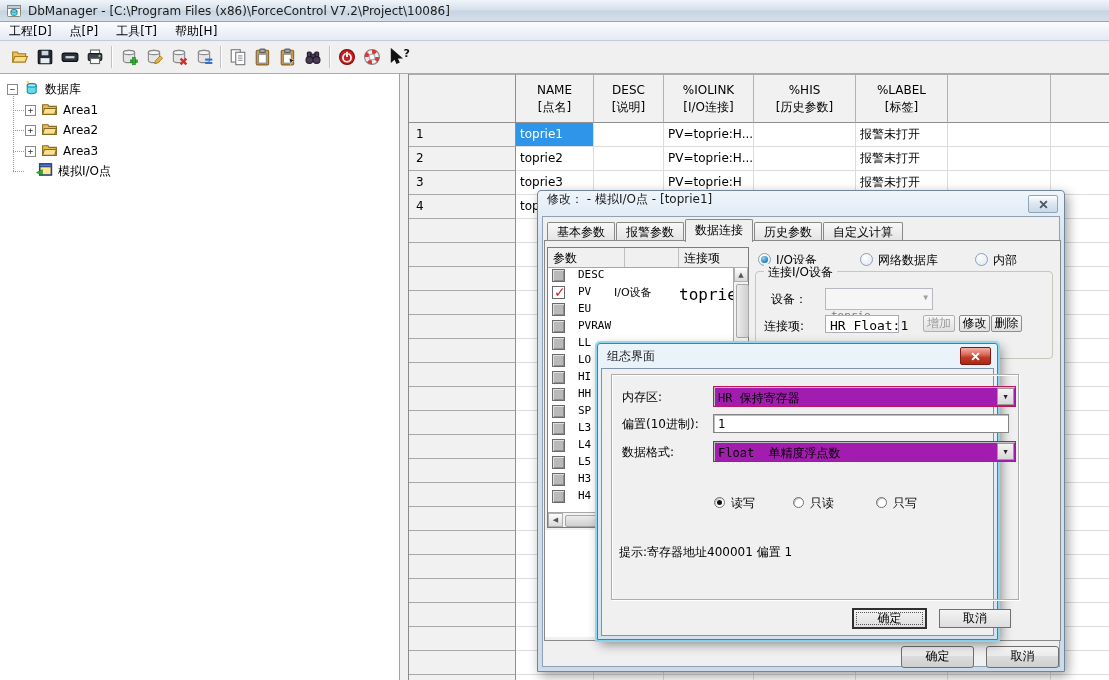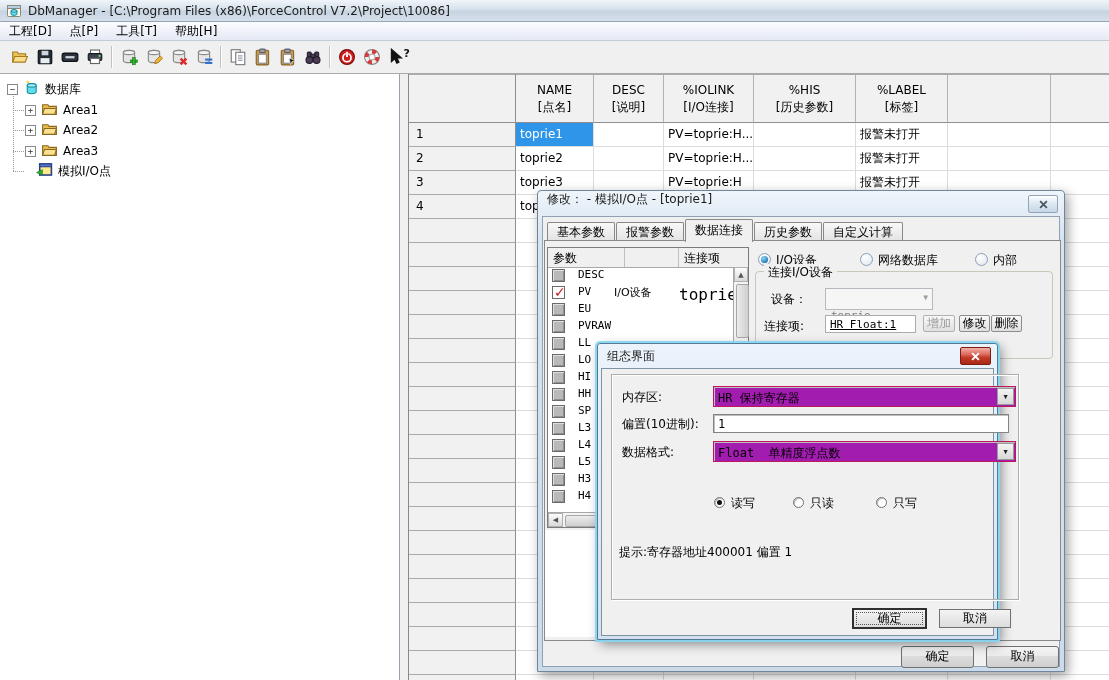--- a/index.html
+++ b/index.html
@@ -97,22 +97,22 @@
   .radrow{position:absolute;top:11px;height:16px;white-space:nowrap;}
   .r1{left:213px;} .r2{left:315px;} .r3{left:430px;}
 
   
   .gbox{position:absolute;left:210px;top:30px;width:298px;height:88px;box-sizing:border-box;border:1px solid #c8c8ba;border-radius:4px;}
   .gboxtitle{position:absolute;left:8px;top:-8px;background:#f0f0f0;padding:0 4px;}
   .glabel{position:absolute;white-space:nowrap;}
   .combo-dis{position:absolute;left:69px;top:16px;width:108px;height:20px;box-sizing:border-box;border:1px solid #b6bac0;background:#f6f6f6;
     color:#7d7d7d;font-size:11px;padding:20px 0 0 5px;white-space:pre;}
   .combo-dis .arr{position:absolute;right:4px;top:4px;font-size:8px;color:#a0a0a0;}
-  .edit-flat{position:absolute;left:69px;top:43px;width:91px;height:18px;box-sizing:border-box;border:1px solid #a9acb0;background:#fff;
-    font-size:11px;padding:2px 0 0 4px;white-space:pre;text-decoration:underline;}
+  .edit-flat{position:absolute;left:69px;top:43px;width:74px;height:18px;box-sizing:border-box;border:1px solid #a9acb0;background:#fff;
+    font-size:13px;padding:2px 0 0 4px;white-space:pre;}
   .sbtn{position:absolute;top:43px;height:17px;box-sizing:border-box;border:1px solid #8d8d8d;border-radius:2px;
     background:linear-gradient(#f8f8f8,#e0e0e0);text-align:center;line-height:14px;font-size:12px;padding:0;}
   .sbtn.dis{color:#9b9b9b;border-color:#b0b0b0;}
   .badd{left:167px;width:32px;} .bmod{left:203px;width:31px;} .bdel{left:235px;width:31px;}
 
   
   .btn7{position:absolute;height:22px;box-sizing:border-box;border:1px solid #707070;border-radius:3px;
     background:linear-gradient(#f4f4f4,#ebebeb 45%,#dddddd 46%,#cfcfcf);text-align:center;line-height:19px;}
   .dlg1 .ok7{left:358px;top:429px;width:73px;}
   .dlg1 .ca7{left:443px;top:429px;width:73px;}

